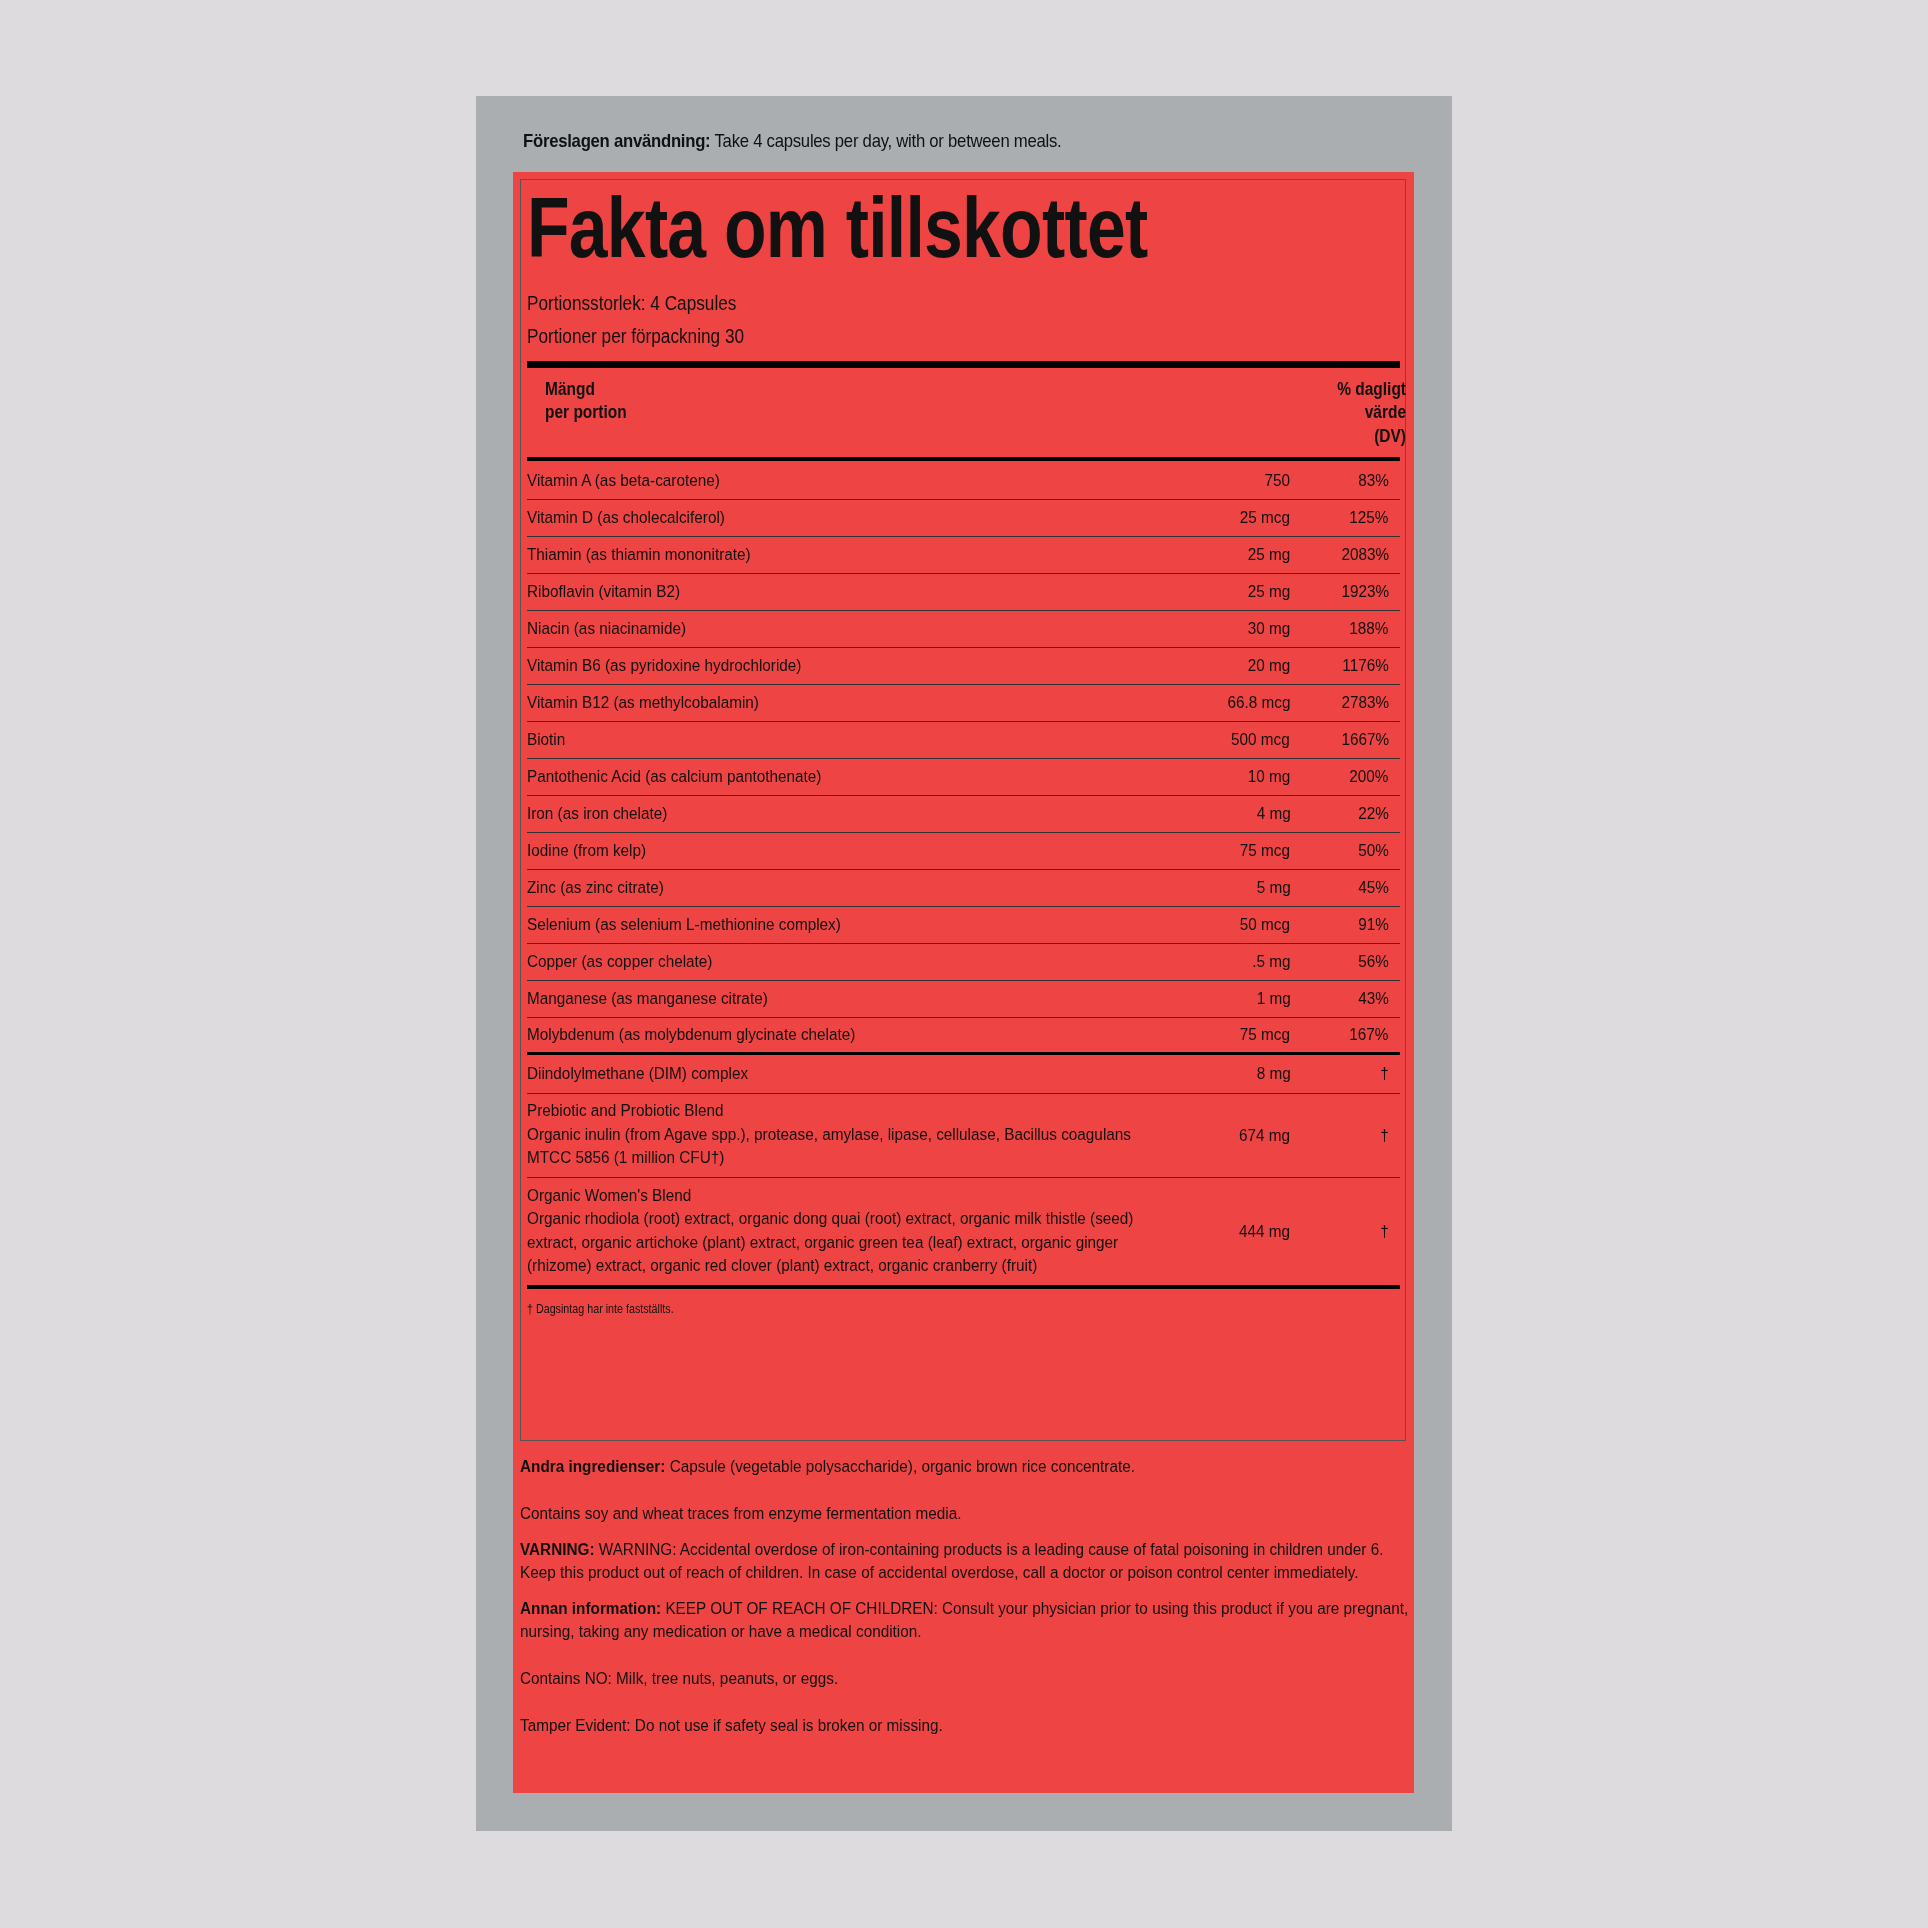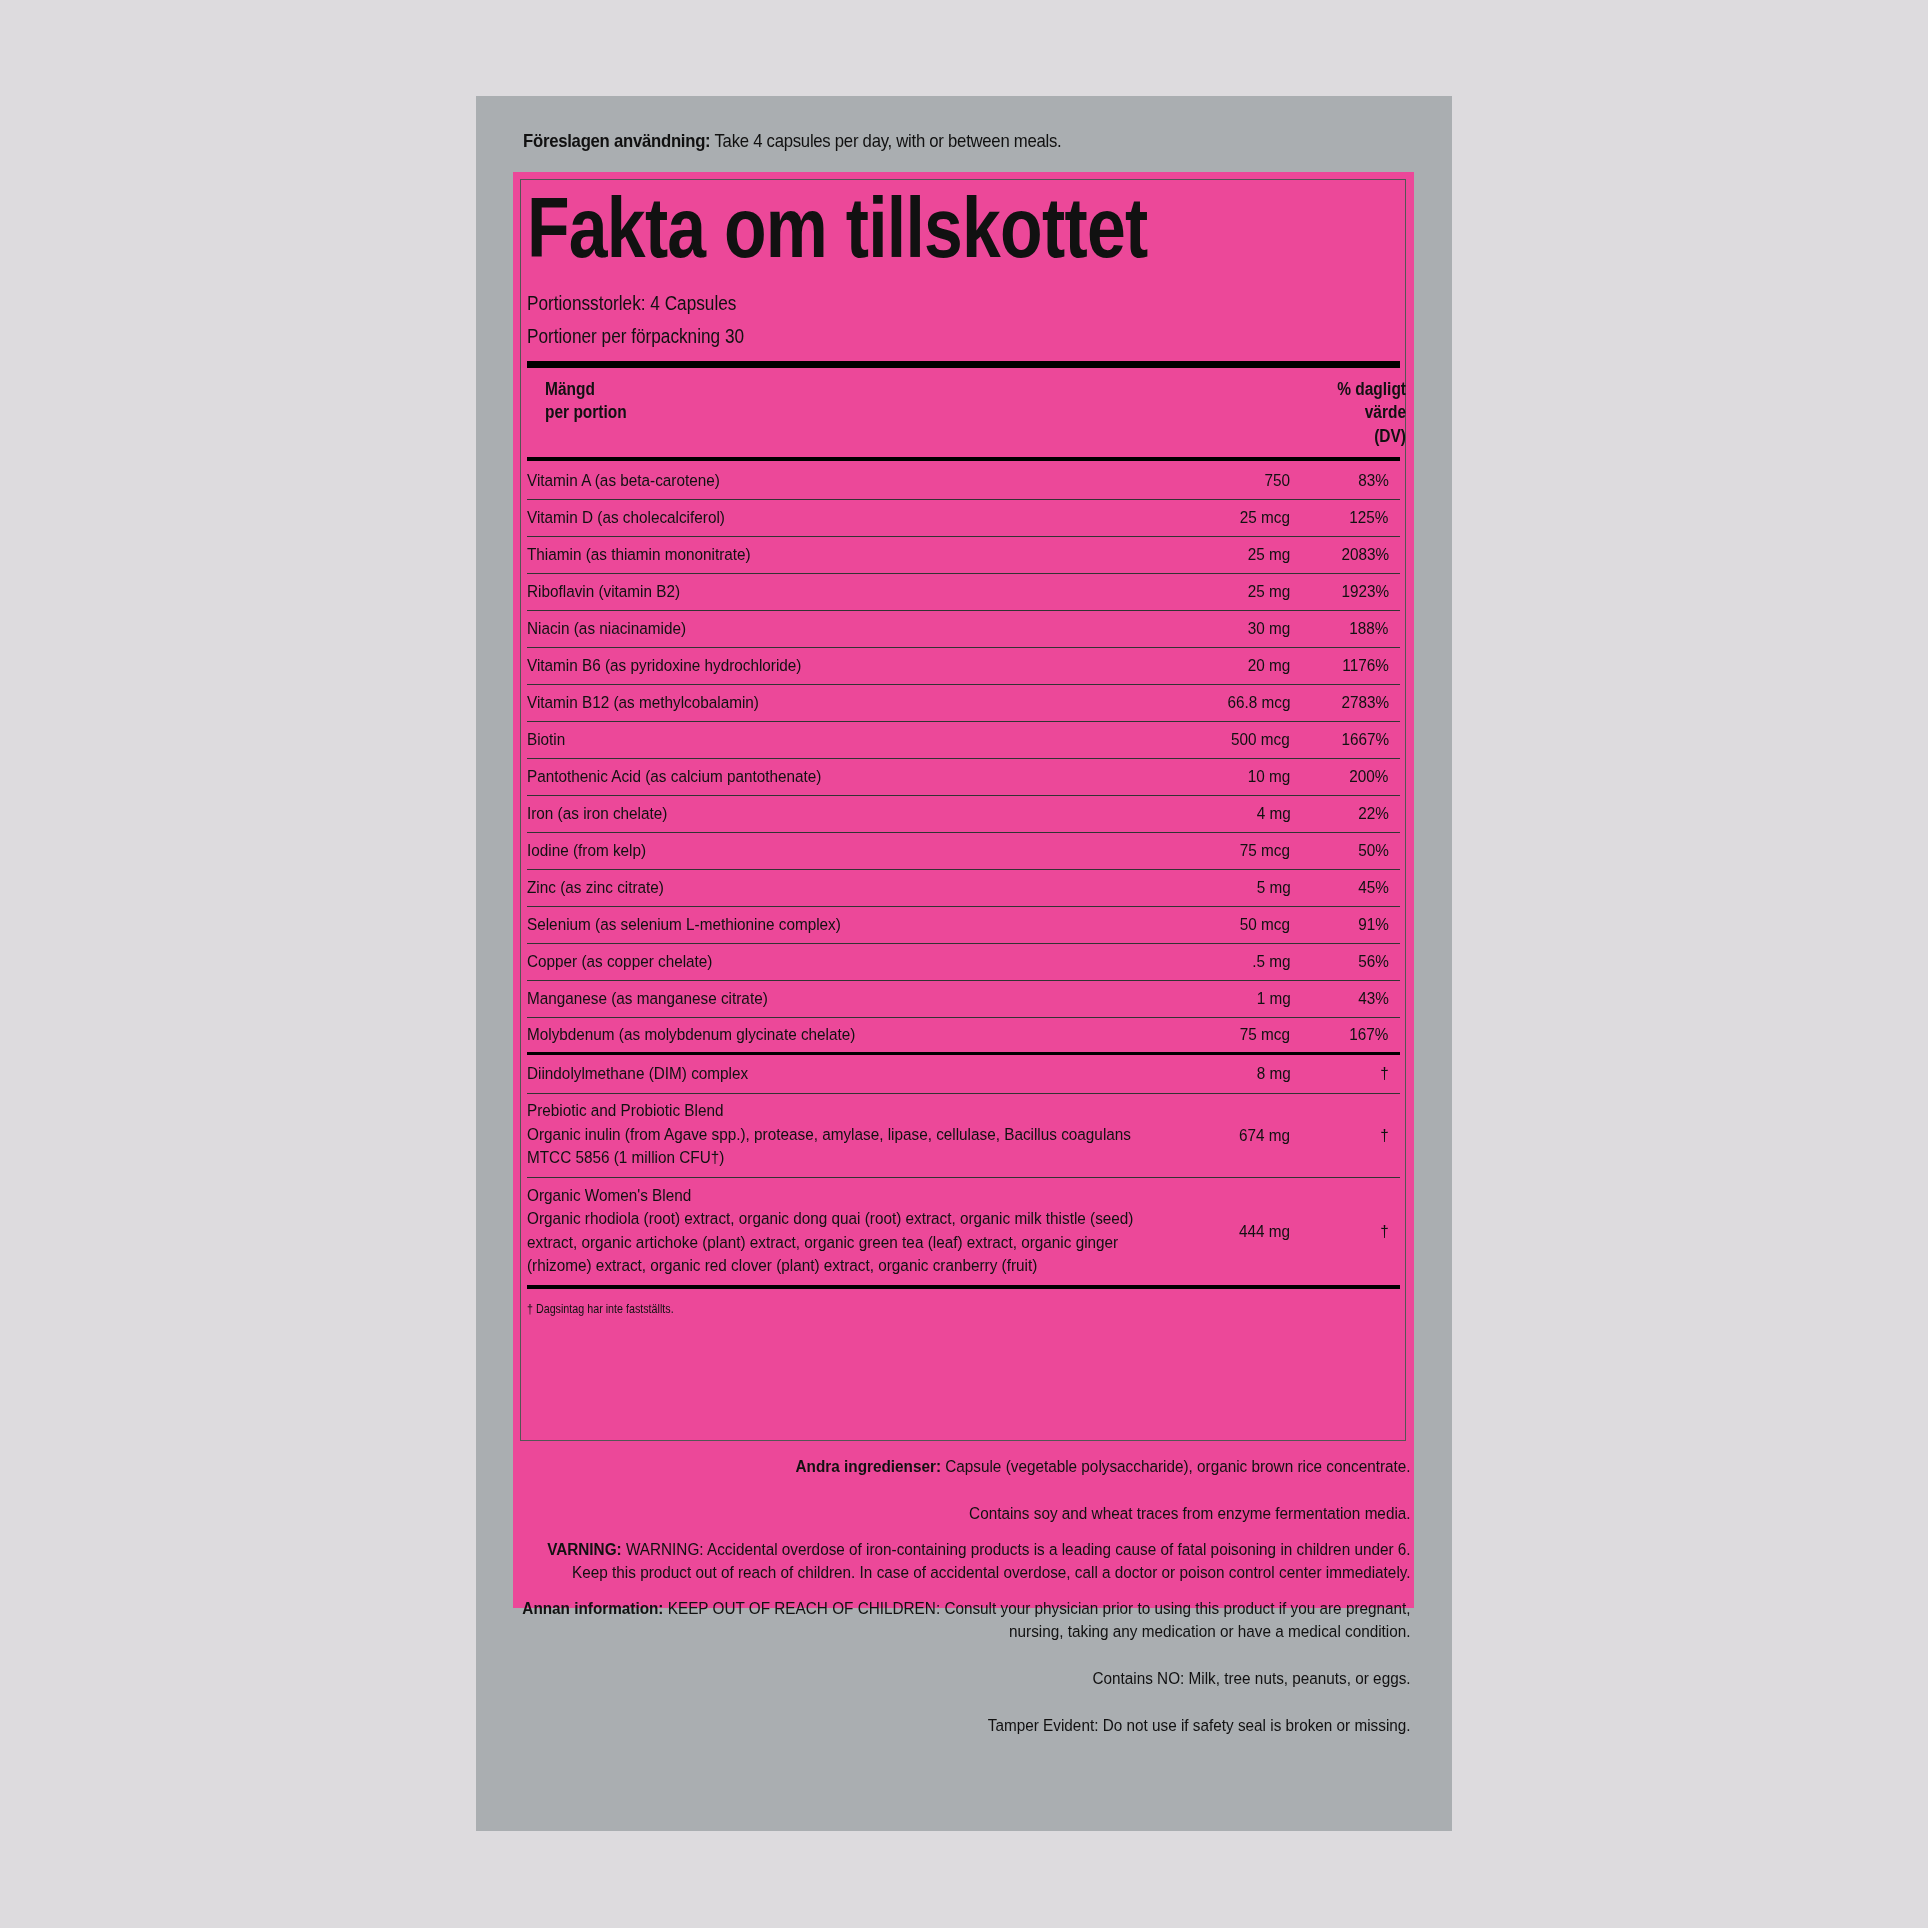--- a/index.html
+++ b/index.html
@@ -10,21 +10,21 @@
   .frame {
     position:absolute; left:476px; top:96px; width:976px; height:1735px;
     background:#aaaeb1;
   }
   .usage {
     position:absolute; left:523px; top:130px; font-size:19px; letter-spacing:-0.3px;
     transform:scaleX(0.88); transform-origin:left top; white-space:nowrap;
   }
   .usage b { font-weight:700; }
   .panel {
-    position:absolute; left:513px; top:172px; width:901px; height:1436px; background:#ec4899;
+    position:absolute; left:513px; top:172px; width:901px; height:1621px; background:#ef4444;
   }
   .box {
     position:absolute; left:6.6px; top:6.6px; width:886px; height:1287px;
     border:1.4px solid #555; box-sizing:border-box;
   }
   .cond { transform:scaleX(0.86); transform-origin:left top; white-space:nowrap; }
   .title {
     position:absolute; left:6.6px; top:5.6px; font-size:85px; font-weight:700;
     letter-spacing:-0.9px; transform:scaleX(0.82); transform-origin:left top; white-space:nowrap;
     line-height:1;
@@ -39,21 +39,21 @@
   .row .name { position:absolute; left:0; transform:scaleX(0.88); transform-origin:left center; white-space:nowrap; }
   .row .amt { position:absolute; right:110px; transform:scaleX(0.88); transform-origin:right center; white-space:nowrap; }
   .row .dv { position:absolute; right:11.3px; transform:scaleX(0.88); transform-origin:right center; white-space:nowrap; }
   .row.simple { height:37px; }
   .row.simple > span { top:50%; margin-top:-10.4px; line-height:21px; }
   .row.thickbottom { border-bottom:3.8px solid #000; }
   .blend { padding:5.6px 0 7.5px 0; }
   .blend .name-block { width:603px; line-height:23.5px; font-size:17.4px; transform:scaleX(0.88); transform-origin:left top; width:692px; }
   .blend .amt, .blend .dv { top:50%; margin-top:-11.3px; line-height:22.6px; }
   .footnote { position:absolute; left:6.6px; font-size:12.2px; transform:scaleX(0.88); transform-origin:left top; white-space:nowrap; }
-  .after { position:absolute; left:6.6px; width:890px; font-size:17.4px; line-height:23.5px;text-align:right; }
+  .after { position:absolute; left:6.6px; width:890px; font-size:17.4px; line-height:23.5px; }
   .after p { margin:0; transform:scaleX(0.88); transform-origin:left top; width:1012px; }
   .after b { font-weight:700; }
 </style>
 </head>
 <body>
 
 <div class="frame"></div>
 
 <div class="usage">
   <b>Föreslagen användning:</b><span> Take 4 capsules per day, with or between meals.</span>

